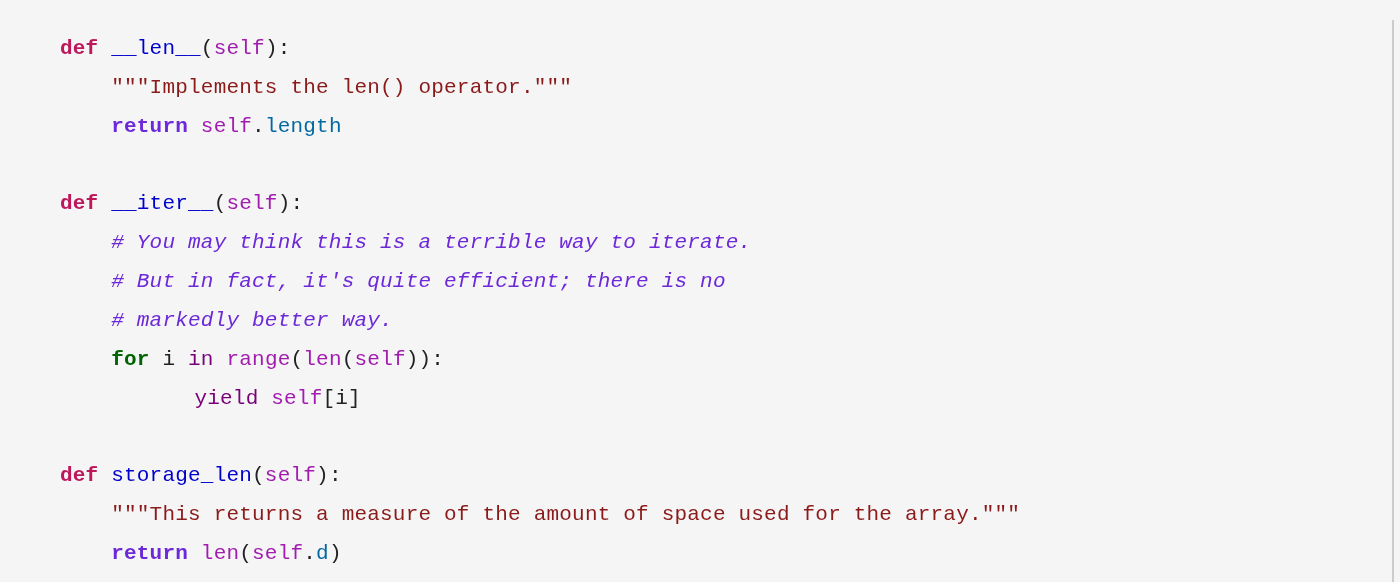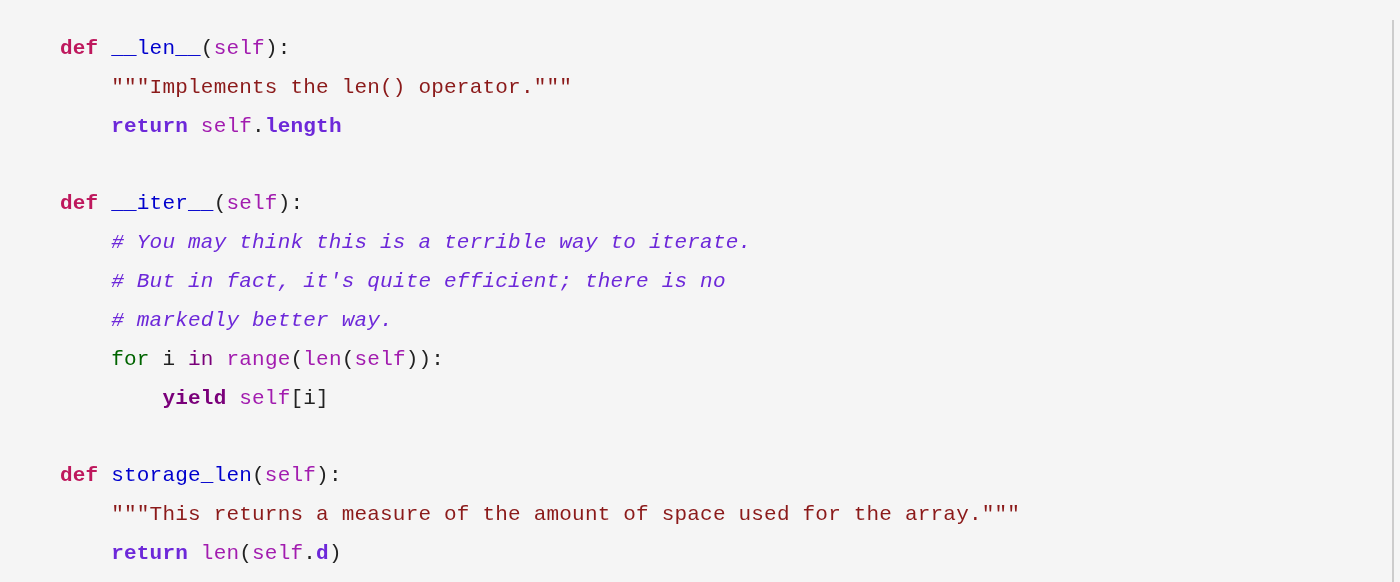--- a/index.html
+++ b/index.html
@@ -21,26 +21,26 @@
       margin-right: 6px;
       white-space: pre;
       letter-spacing: 0.2px;
     }
     .tok-def { color: #be185d; font-weight: bold; }
     .tok-funcname { color: #0000cd; }
     .tok-docstring { color: #8b1a1a; }
     .tok-comment { color: #6d28d9; font-style: italic; }
     .tok-self { color: #a21caf; }
     .tok-builtin { color: #a21caf; }
-    .tok-for { color: #006400; font-weight: normal; }
+    .tok-for { color: #006400; font-weight: bold; }
     .tok-in { color: #7a007a; font-weight: normal; }
-    .tok-yield { color: #7a007a; font-weight: bold; }
+    .tok-yield { color: #7a007a; font-weight: normal; margin-left: 32px; }
     .tok-ret { color: #6d28d9; font-weight: bold; }
     .tok-paren { color: #222; }
     .tok-var { color: #222; }
     .tok-punct { color: #222; }
-    .tok-attr { color: #6d28d9; font-weight: bold; }
+    .tok-attr { color: #0369a1; }
     .code-line { display: block; }
   </style>
 </head>
 <body>
 
 <div class="code-block" id="code-container"><span class="code-line"><span class="tok-def">def</span><span class="tok-var"> </span><span class="tok-funcname">__len__</span><span class="tok-paren">(</span><span class="tok-self">self</span><span class="tok-paren">):</span></span><span class="code-line">    <span class="tok-docstring">"""Implements the len() operator."""</span></span><span class="code-line">    <span class="tok-ret">return</span><span class="tok-var"> </span><span class="tok-self">self</span><span class="tok-punct">.</span><span class="tok-attr">length</span></span><span class="code-line">&nbsp;</span><span class="code-line"><span class="tok-def">def</span><span class="tok-var"> </span><span class="tok-funcname">__iter__</span><span class="tok-paren">(</span><span class="tok-self">self</span><span class="tok-paren">):</span></span><span class="code-line">    <span class="tok-comment"># You may think this is a terrible way to iterate.</span></span><span class="code-line">    <span class="tok-comment"># But in fact, it's quite efficient; there is no</span></span><span class="code-line">    <span class="tok-comment"># markedly better way.</span></span><span class="code-line">    <span class="tok-for">for</span><span class="tok-var"> </span><span class="tok-var">i</span><span class="tok-var"> </span><span class="tok-in">in</span><span class="tok-var"> </span><span class="tok-builtin">range</span><span class="tok-paren">(</span><span class="tok-builtin">len</span><span class="tok-paren">(</span><span class="tok-self">self</span><span class="tok-paren">)):</span></span><span class="code-line">        <span class="tok-yield">yield</span><span class="tok-var"> </span><span class="tok-self">self</span><span class="tok-paren">[</span><span class="tok-var">i</span><span class="tok-paren">]</span></span><span class="code-line">&nbsp;</span><span class="code-line"><span class="tok-def">def</span><span class="tok-var"> </span><span class="tok-funcname">storage_len</span><span class="tok-paren">(</span><span class="tok-self">self</span><span class="tok-paren">):</span></span><span class="code-line">    <span class="tok-docstring">"""This returns a measure of the amount of space used for the array."""</span></span><span class="code-line">    <span class="tok-ret">return</span><span class="tok-var"> </span><span class="tok-builtin">len</span><span class="tok-paren">(</span><span class="tok-self">self</span><span class="tok-punct">.</span><span class="tok-attr">d</span><span class="tok-paren">)</span></span></div>
 
 </body></html>

